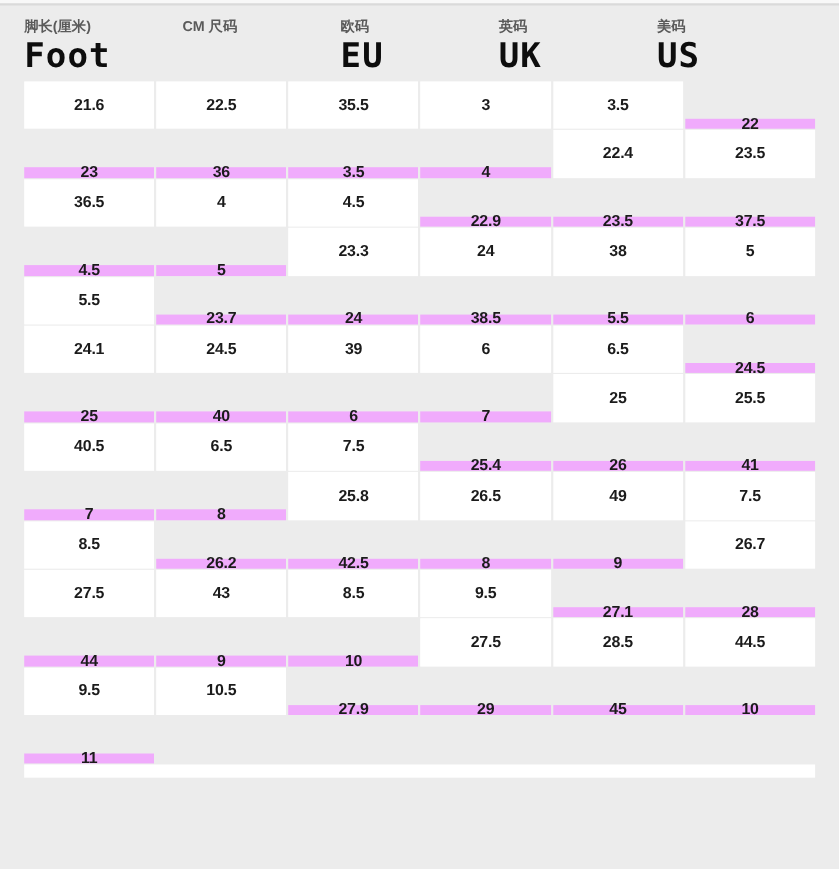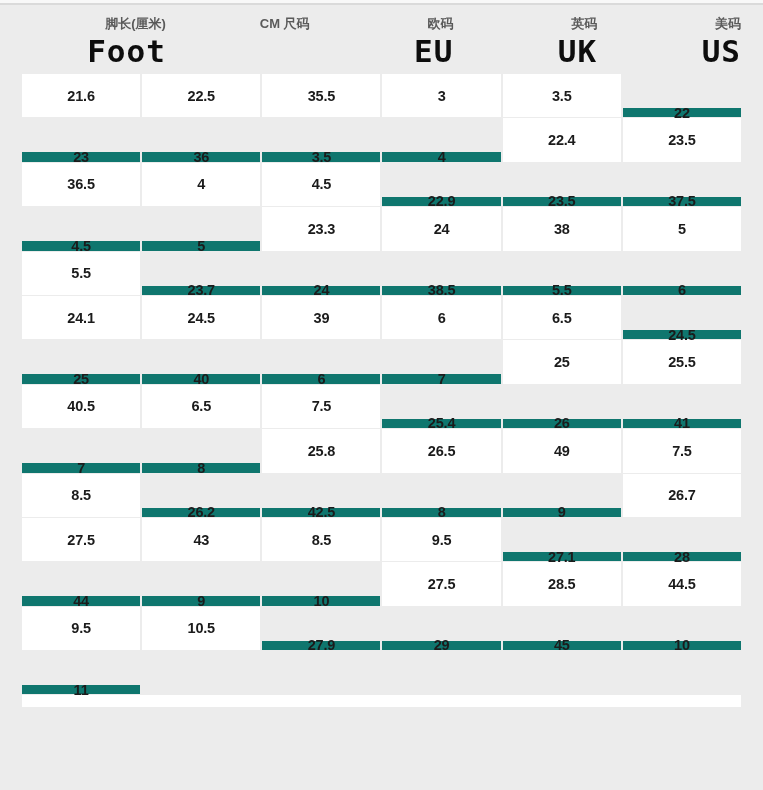--- a/index.html
+++ b/index.html
@@ -21,21 +21,21 @@
     height: 2px;
     background: #dadada;
   }
   .header-row {
     display: grid;
     grid-template-columns: repeat(5, 1fr);
     padding: 0 22px;
     margin-top: 8px;
   }
   .header-cell {
-    text-align: right;
+    text-align: left;
   }
   .zh-label {
     font-size: 13px;
     font-weight: bold;
     color: #5a5a5a;
     line-height: 21px;
     height: 21px;
   }
   .en-label {
     font-family: "DejaVu Sans Mono", monospace;
@@ -58,21 +58,21 @@
     display: flex;
     align-items: center;
     justify-content: center;
     font-size: 14.5px;
     font-weight: bold;
     color: #1b1b1b;
     letter-spacing: -0.2px;
     background: #ffffff;
   }
   .cell.alt {
-    background: #0f766e;
+    background: #f0abfc;
     margin-top: 34px;
   }
   .bottom-partial-row {
     margin: 1px 22px 0 22px;
     height: 12px;
     background: #ffffff;
   }
 </style>
 </head>
 <body>

